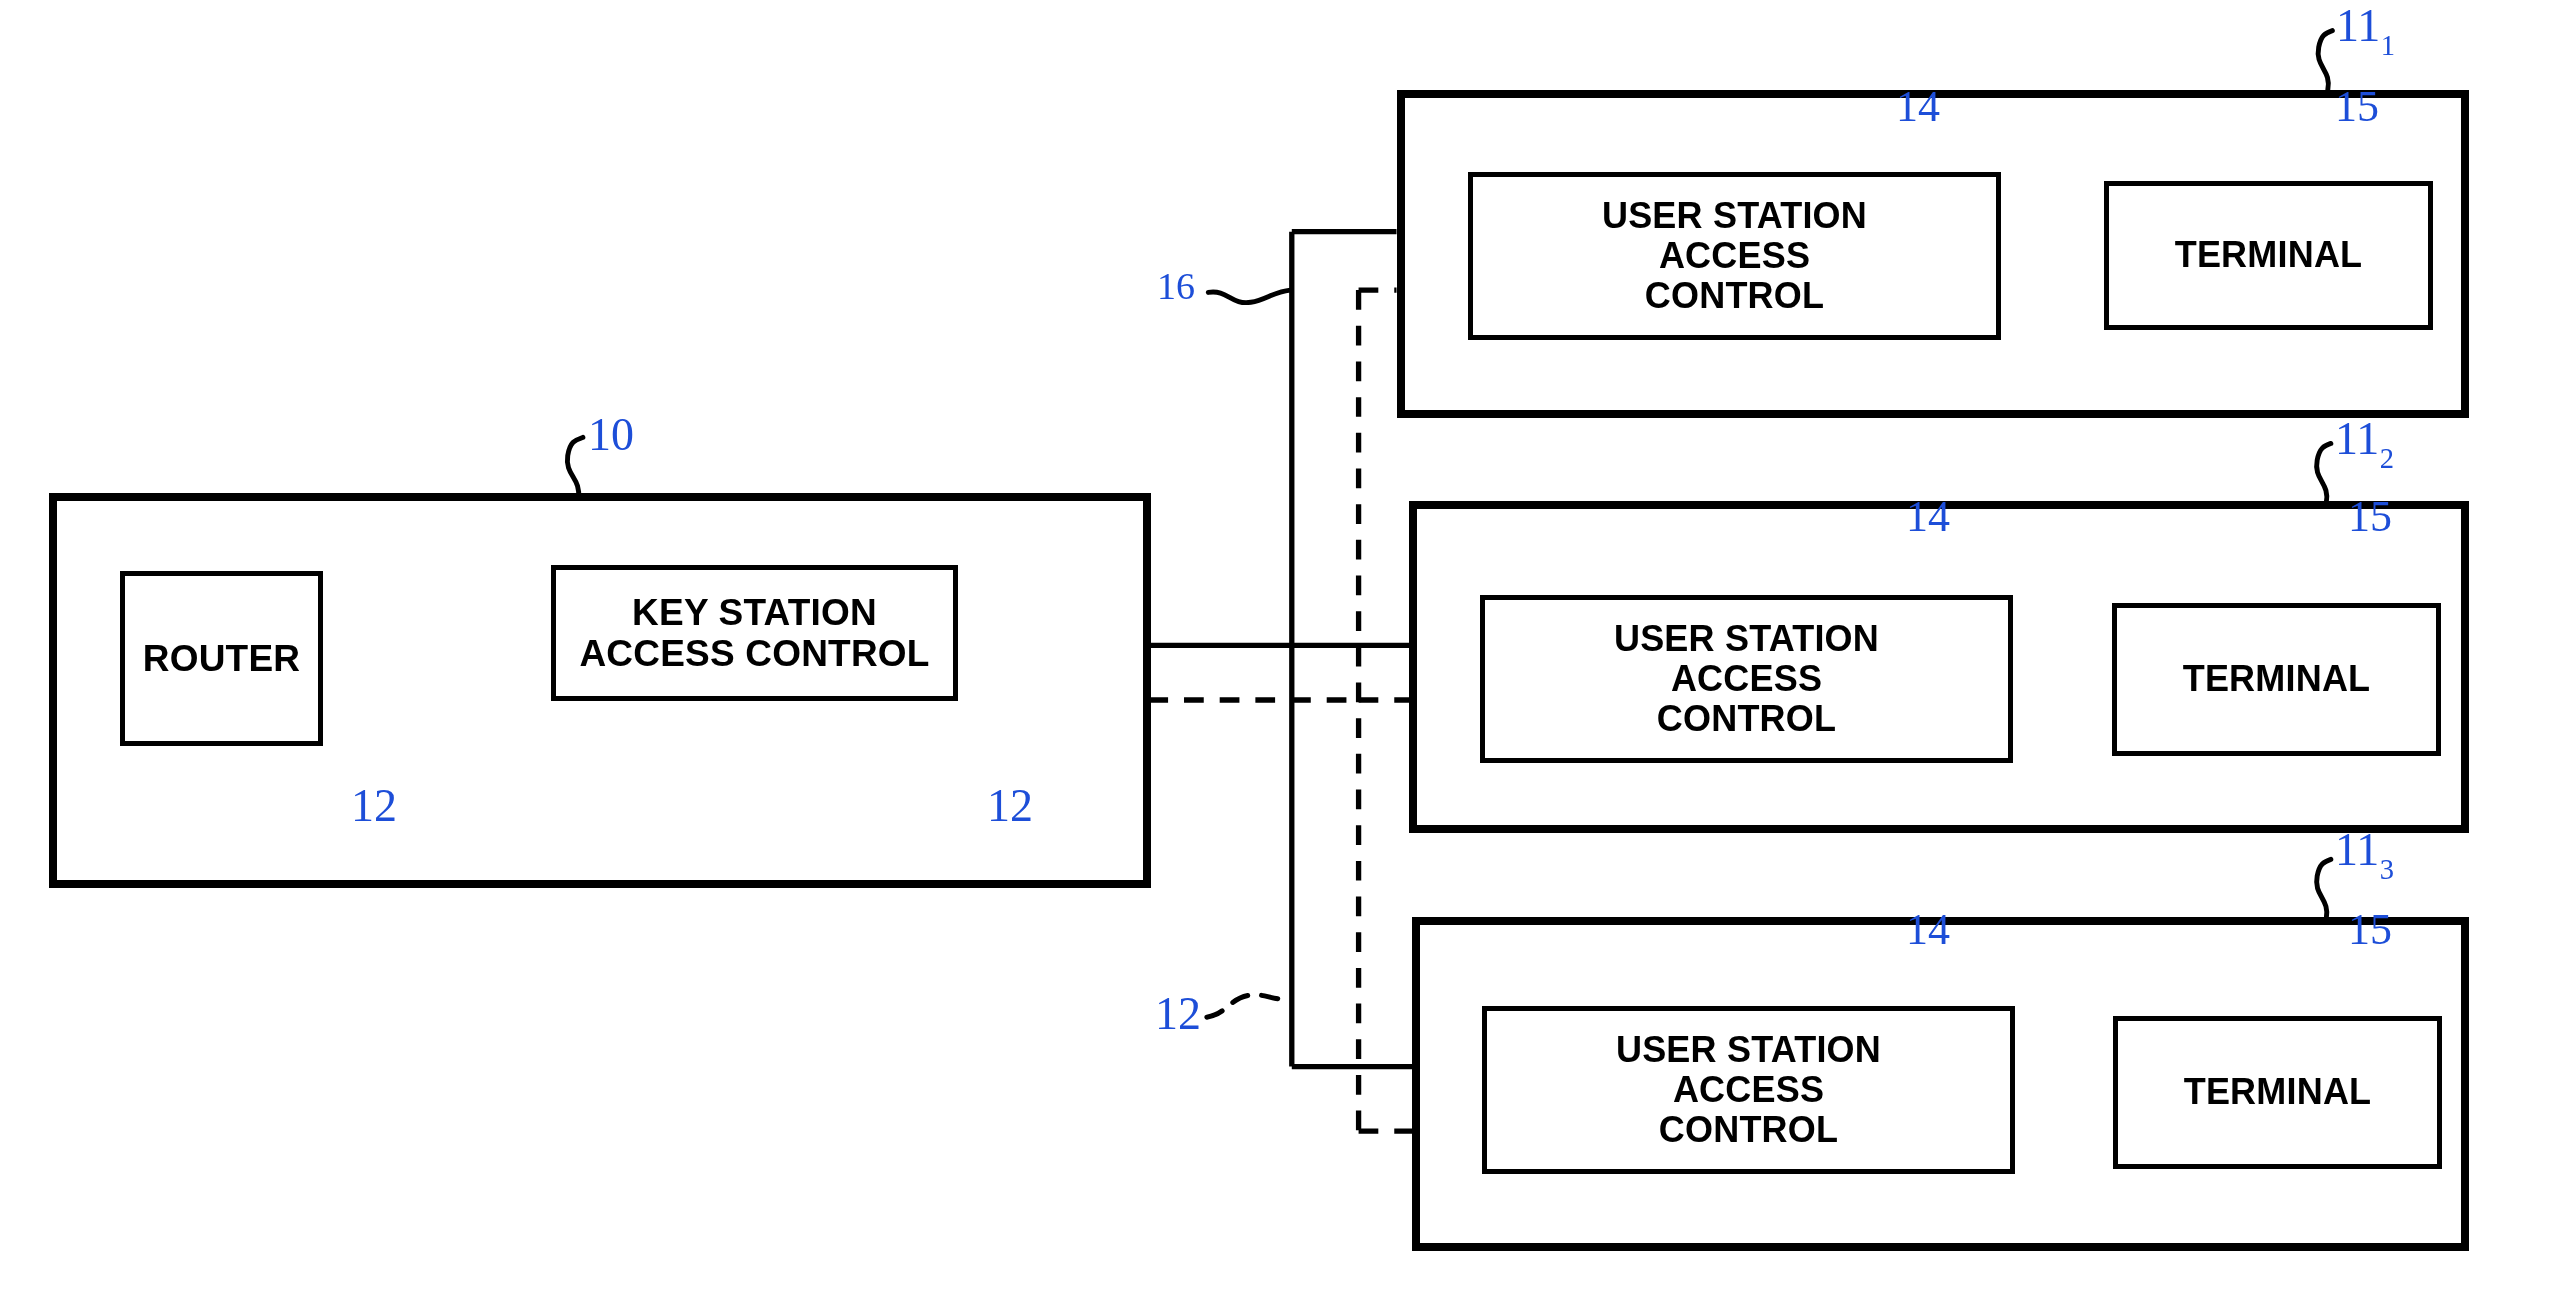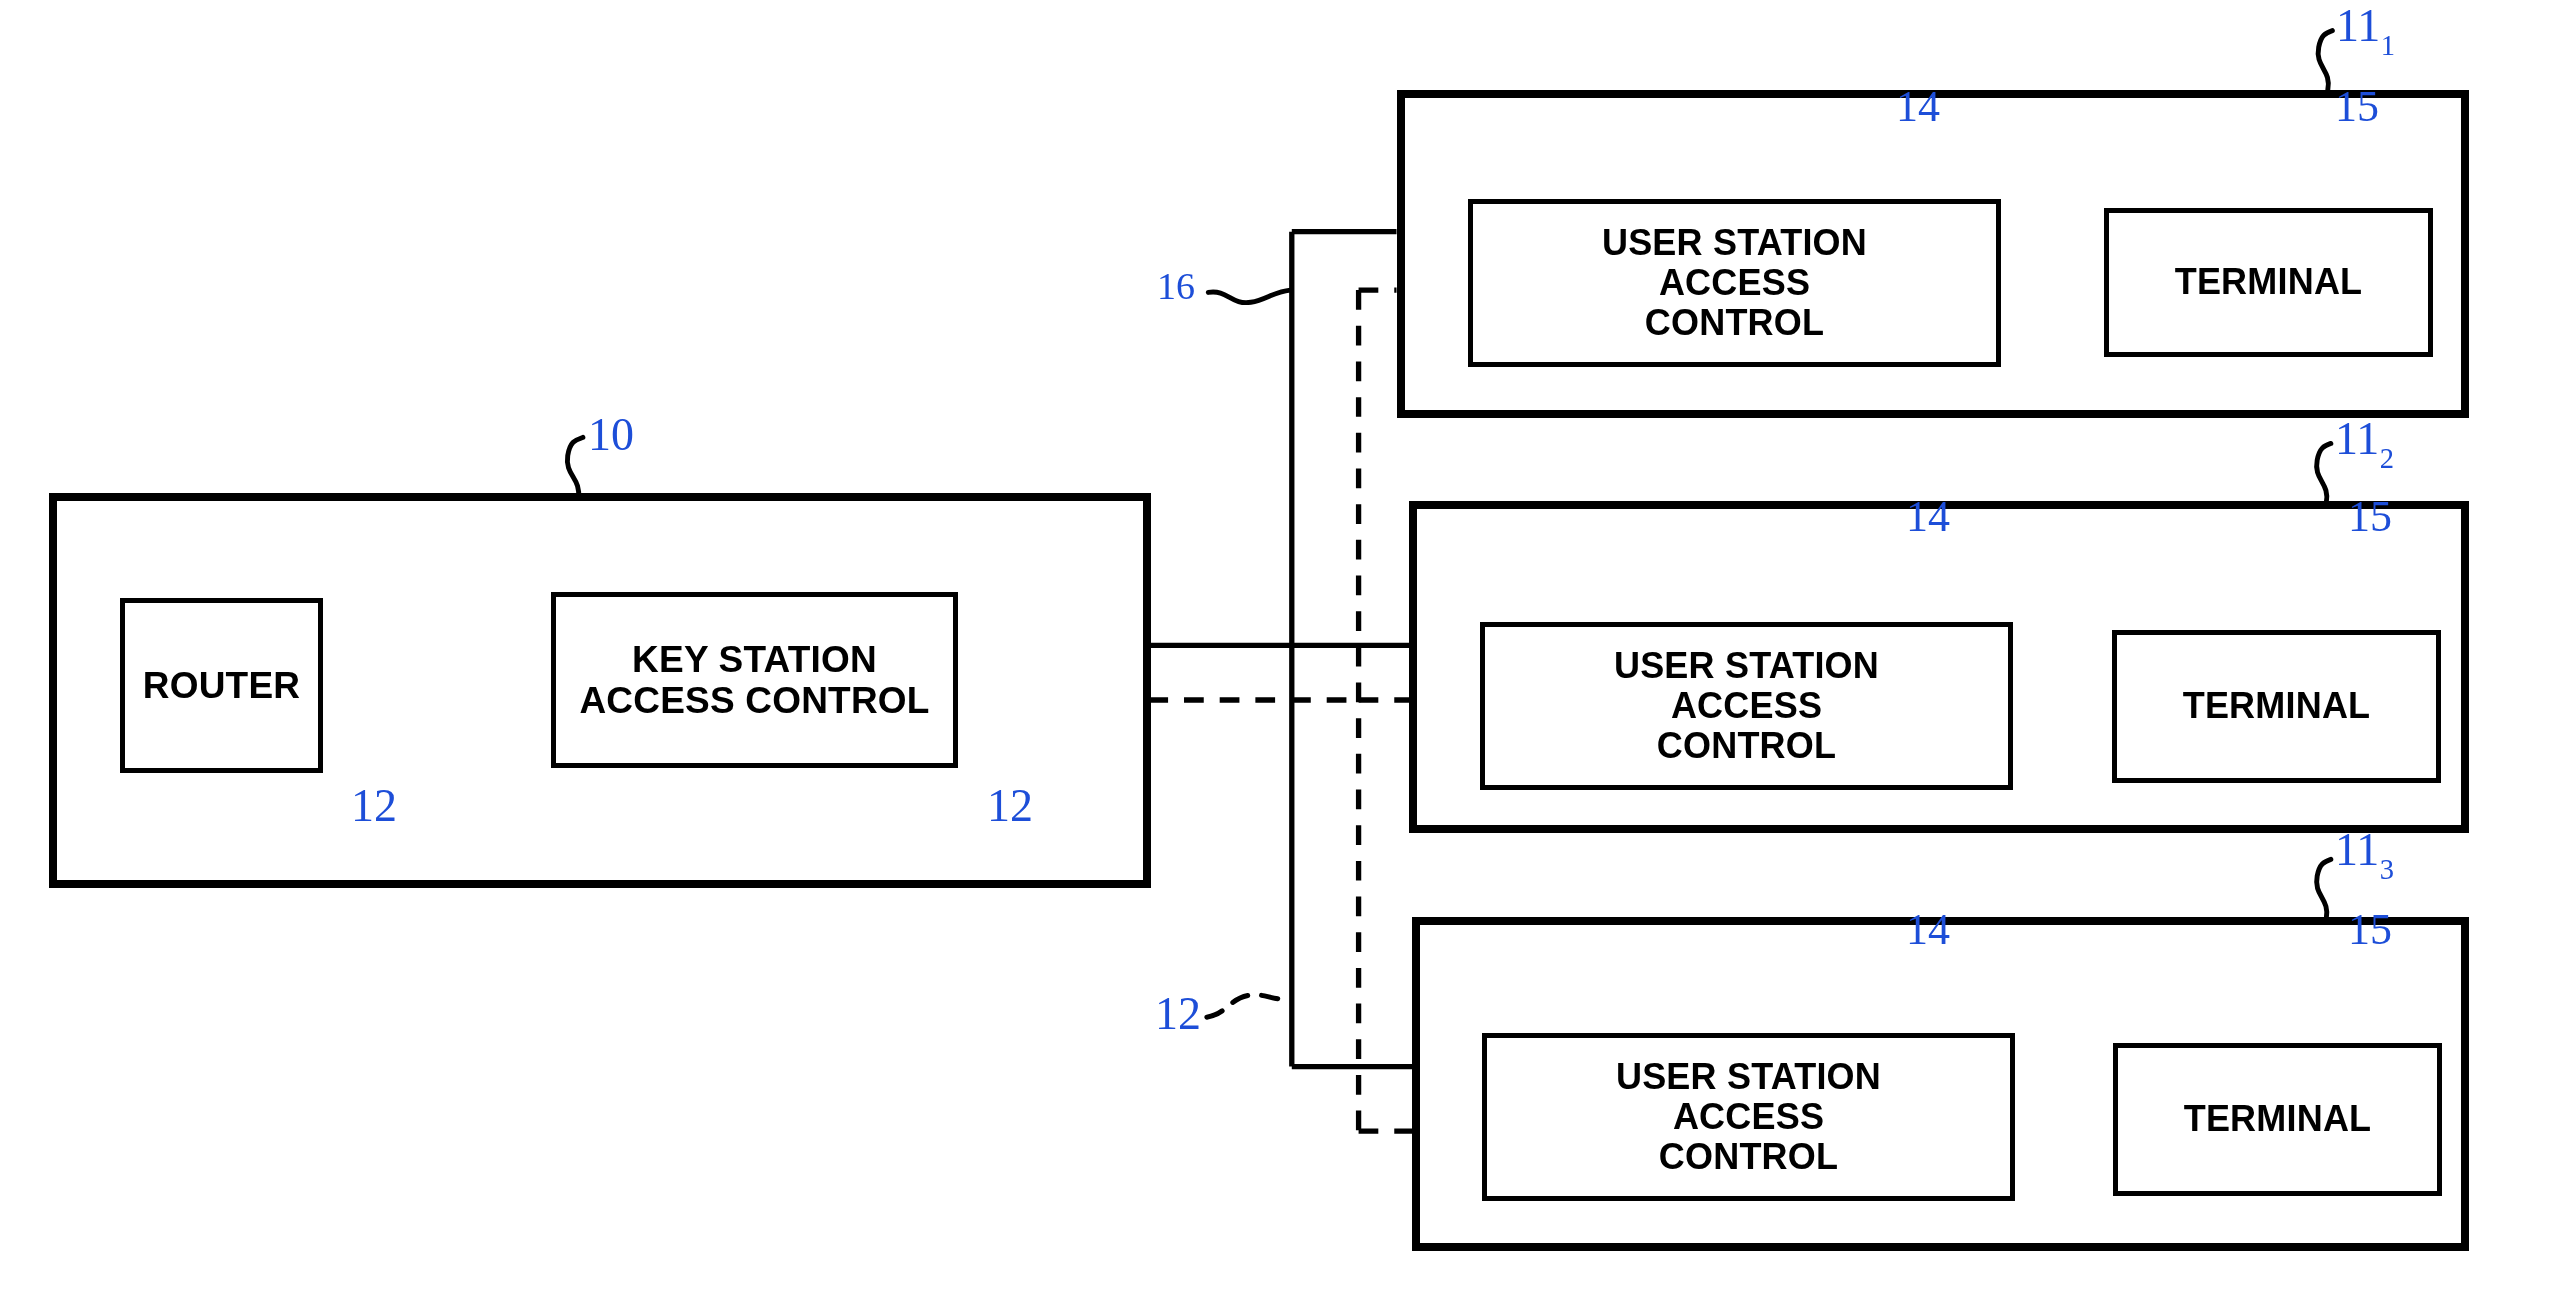--- a/index.html
+++ b/index.html
@@ -35,21 +35,20 @@
   }
   .inner-box {
     position: absolute;
     border: 5.3px solid #000;
     background: #ffffff;
     box-sizing: border-box;
     display: flex;
     align-items: center;
     justify-content: center;
     text-align: center;
-    margin-top: 27px;
   }
   .inner-box .box-label {
     font-family: "Liberation Sans", sans-serif;
     font-weight: 700;
     color: #000;
     line-height: 1.12;
     letter-spacing: 0.2px;
     white-space: pre-line;
     padding: 0 4.6px;
   }
@@ -147,21 +146,21 @@
     </g>
   </svg>
 
   <div class="outer-box" style="left:49px; top:493px; width:1102px; height:395px;">
   </div>
 
   <div class="inner-box" style="left:120px; top:571px; width:203px; height:175px;">
     <span class="box-label" style="font-size:37px;">ROUTER</span>
   </div>
 
-  <div class="inner-box" style="left:551px; top:565px; width:407px; height:176px;">
+  <div class="inner-box" style="left:551px; top:565px; width:407px; height:136px;">
     <span class="box-label" style="font-size:37px;">KEY STATION
 ACCESS CONTROL</span>
   </div>
 
   <div class="outer-box" style="left:1397px; top:90px; width:1072px; height:328px;">
   </div>
 
   <div class="inner-box" style="left:1468px; top:172px; width:533px; height:168px;">
     <span class="box-label" style="font-size:36px;">USER STATION
 ACCESS

